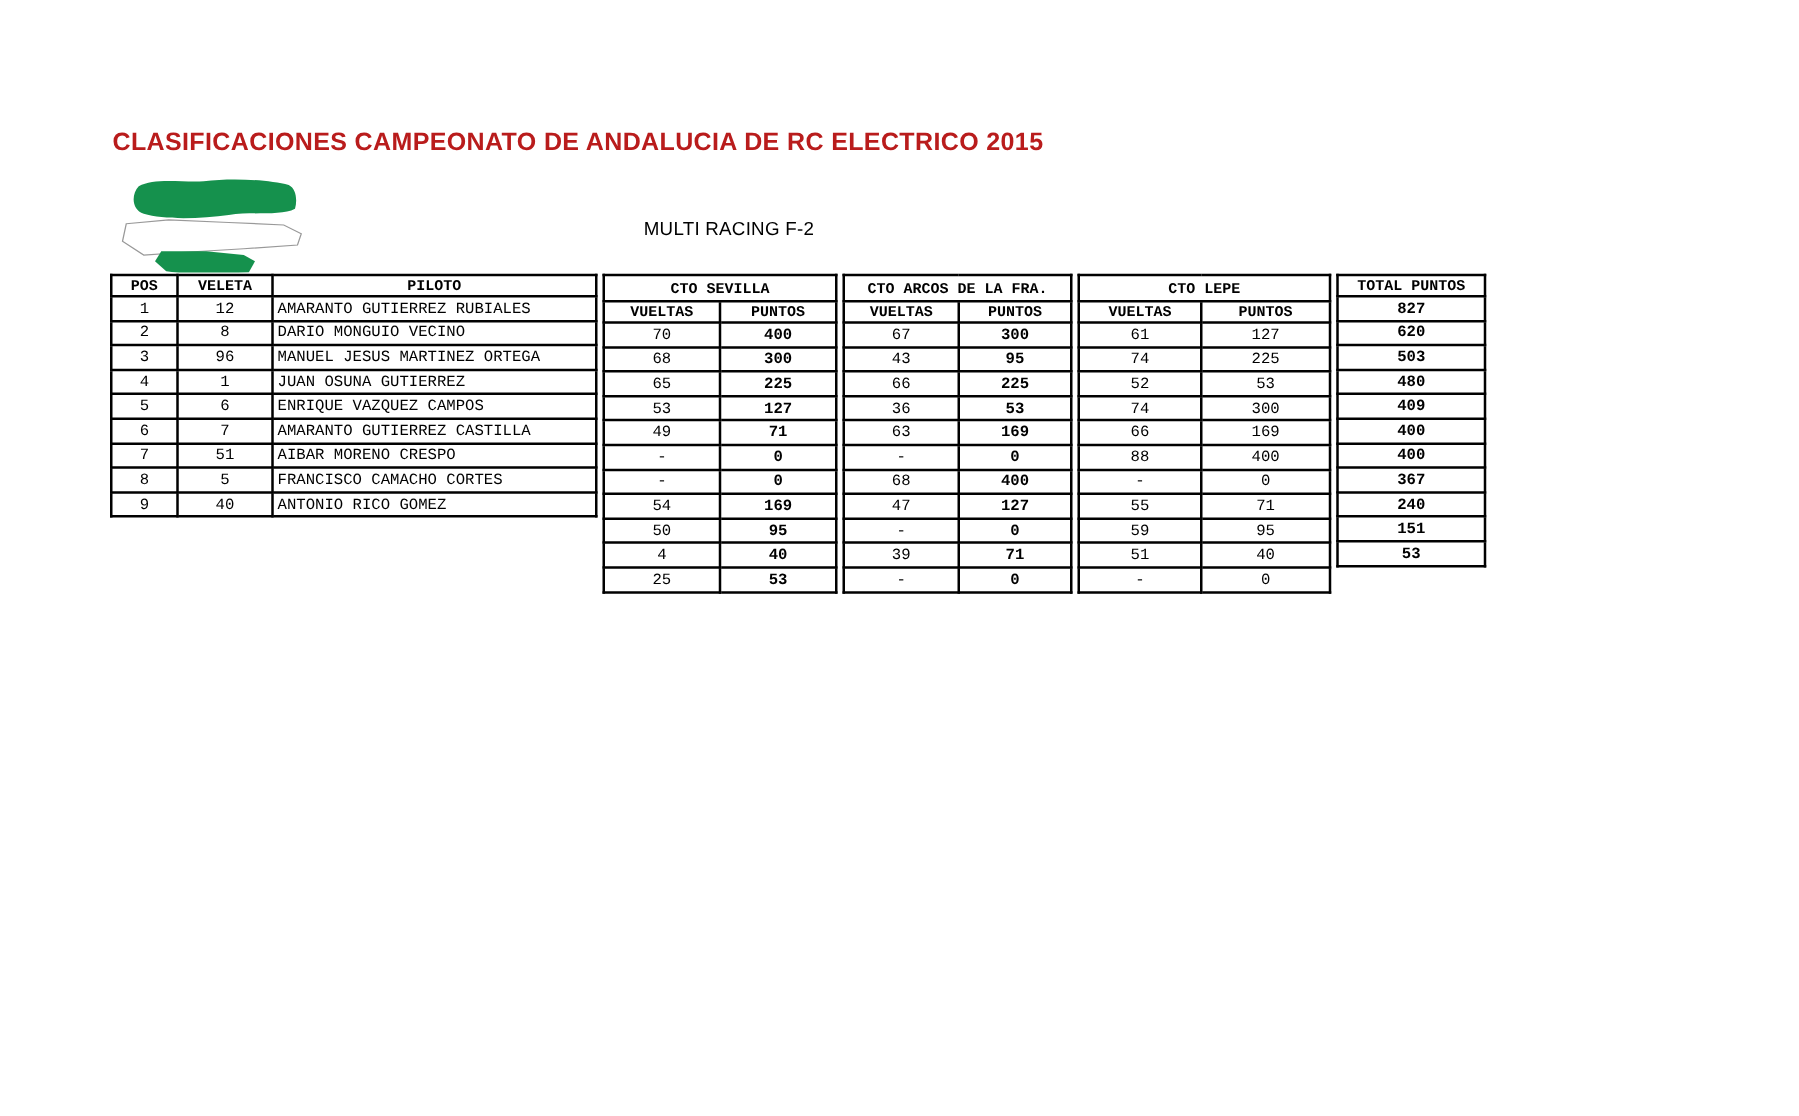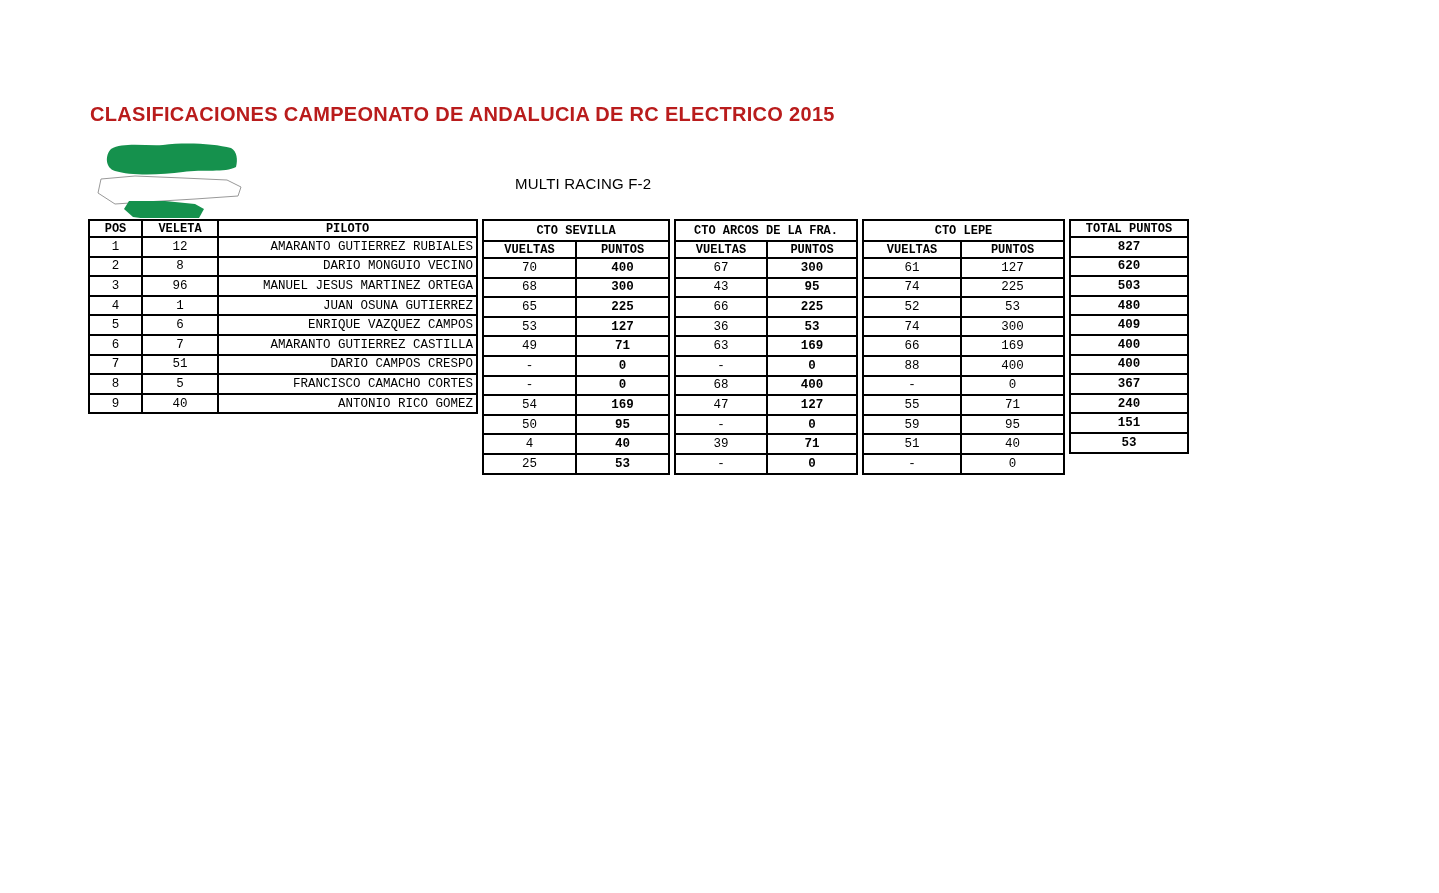--- a/index.html
+++ b/index.html
@@ -46,21 +46,21 @@
     height: 19.6px;
     vertical-align: middle;
     white-space: nowrap;
     overflow: hidden;
     text-align: center;
     font-size: 12.5px;
   }
   th { font-weight: bold; height: 17px; font-size: 12px; }
   th.grp { height: 21px; }
   .offset { }
-  td.name { text-align: right; }
+  td.name { text-align: left; }
   td.num  { text-align: center; font-weight: normal; }
   td.pts  { text-align: center; font-weight: bold; }
 </style>
 </head>
 <body>
 
 <div class="page-title">CLASIFICACIONES CAMPEONATO DE ANDALUCIA DE RC ELECTRICO 2015</div>
 
 <div class="logo">
   <svg class="flag" width="152" height="80" viewBox="0 0 152 80">
@@ -114,21 +114,21 @@
           <td class="name">ENRIQUE VAZQUEZ CAMPOS</td>
         </tr>
         <tr>
           <td class="num">6</td>
           <td class="num">7</td>
           <td class="name">AMARANTO GUTIERREZ CASTILLA</td>
         </tr>
         <tr>
           <td class="num">7</td>
           <td class="num">51</td>
-          <td class="name">DARIO CAMPOS CRESPO</td>
+          <td class="name">AIBAR MORENO CRESPO</td>
         </tr>
         <tr>
           <td class="num">8</td>
           <td class="num">5</td>
           <td class="name">FRANCISCO CAMACHO CORTES</td>
         </tr>
         <tr>
           <td class="num">9</td>
           <td class="num">40</td>
           <td class="name">ANTONIO RICO GOMEZ</td>

